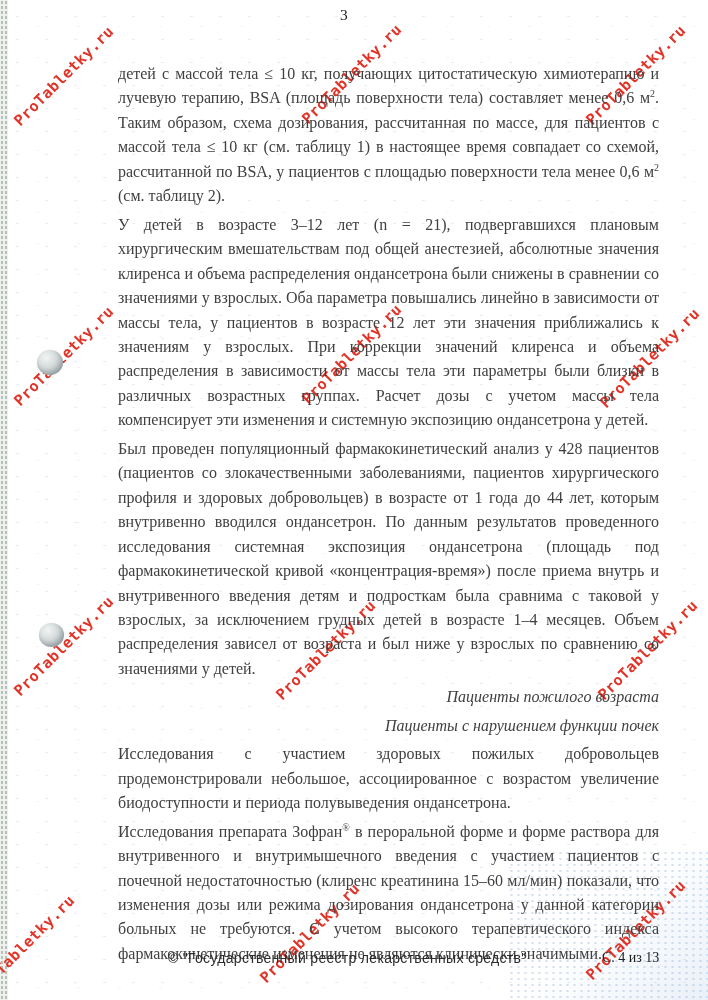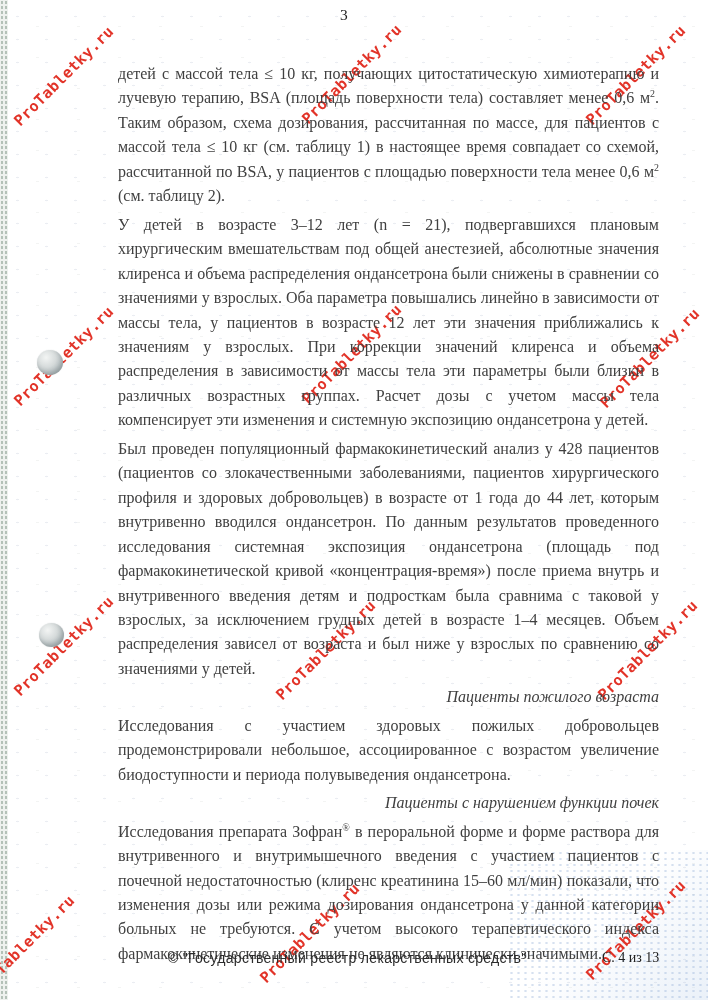--- a/index.html
+++ b/index.html
@@ -112,21 +112,21 @@
   <div class="punch p1"></div>
   <div class="punch p2"></div>
 
   <div class="page-number">3</div>
 
   <div class="content">
     <p class="para body">детей с массой тела ≤ 10 кг, получающих цитостатическую химиотерапию и лучевую терапию, BSA (площадь поверхности тела) составляет менее 0,6 м<sup>2</sup>. Таким образом, схема дозирования, рассчитанная по массе, для пациентов с массой тела ≤ 10 кг (см. таблицу 1) в настоящее время совпадает со схемой, рассчитанной по BSA, у пациентов с площадью поверхности тела менее 0,6 м<sup>2</sup> (см. таблицу 2).</p>
     <p class="para body">У детей в возрасте 3–12 лет (n = 21), подвергавшихся плановым хирургическим вмешательствам под общей анестезией, абсолютные значения клиренса и объема распределения ондансетрона были снижены в сравнении со значениями у взрослых. Оба параметра повышались линейно в зависимости от массы тела, у пациентов в возрасте 12 лет эти значения приближались к значениям у взрослых. При коррекции значений клиренса и объема распределения в зависимости от массы тела эти параметры были близки в различных возрастных группах. Расчет дозы с учетом массы тела компенсирует эти изменения и системную экспозицию ондансетрона у детей.</p>
     <p class="para body">Был проведен популяционный фармакокинетический анализ у 428 пациентов (пациентов со злокачественными заболеваниями, пациентов хирургического профиля и здоровых добровольцев) в возрасте от 1 года до 44 лет, которым внутривенно вводился ондансетрон. По данным результатов проведенного исследования системная экспозиция ондансетрона (площадь под фармакокинетической кривой «концентрация-время») после приема внутрь и внутривенного введения детям и подросткам была сравнима с таковой у взрослых, за исключением грудных детей в возрасте 1–4 месяцев. Объем распределения зависел от возраста и был ниже у взрослых по сравнению со значениями у детей.</p>
     <p class="para heading">Пациенты пожилого возраста</p>
+    <p class="para heading">Пациенты с нарушением функции почек</p>
     <p class="para body">Исследования с участием здоровых пожилых добровольцев продемонстрировали небольшое, ассоциированное с возрастом увеличение биодоступности и периода полувыведения ондансетрона.</p>
-    <p class="para heading">Пациенты с нарушением функции почек</p>
     <p class="para body">Исследования препарата Зофран<sup>®</sup> в пероральной форме и форме раствора для внутривенного и внутримышечного введения с участием пациентов с почечной недостаточностью (клиренс креатинина 15–60 мл/мин) показали, что изменения дозы или режима дозирования ондансетрона у данной категории больных не требуются. С учетом высокого терапевтического индекса фармакокинетические изменения не являются клинически значимыми.</p>
   </div>
 
   <div class="footer-copy">© "Государственный реестр лекарственных средств"</div>
   <div class="footer-page">С. 4 из 13</div>
 
 </div>
 
 </body></html>

